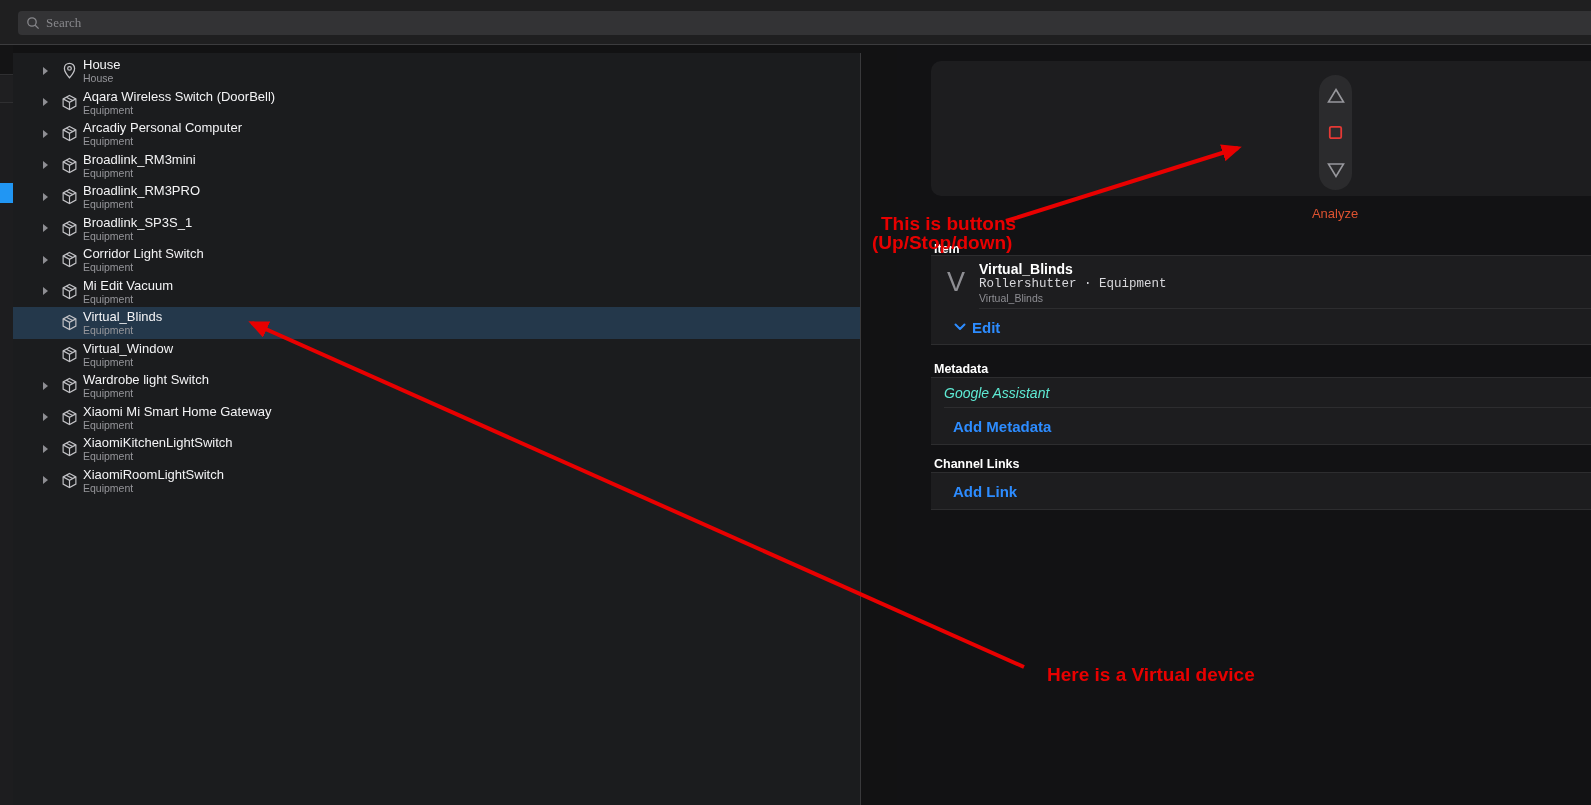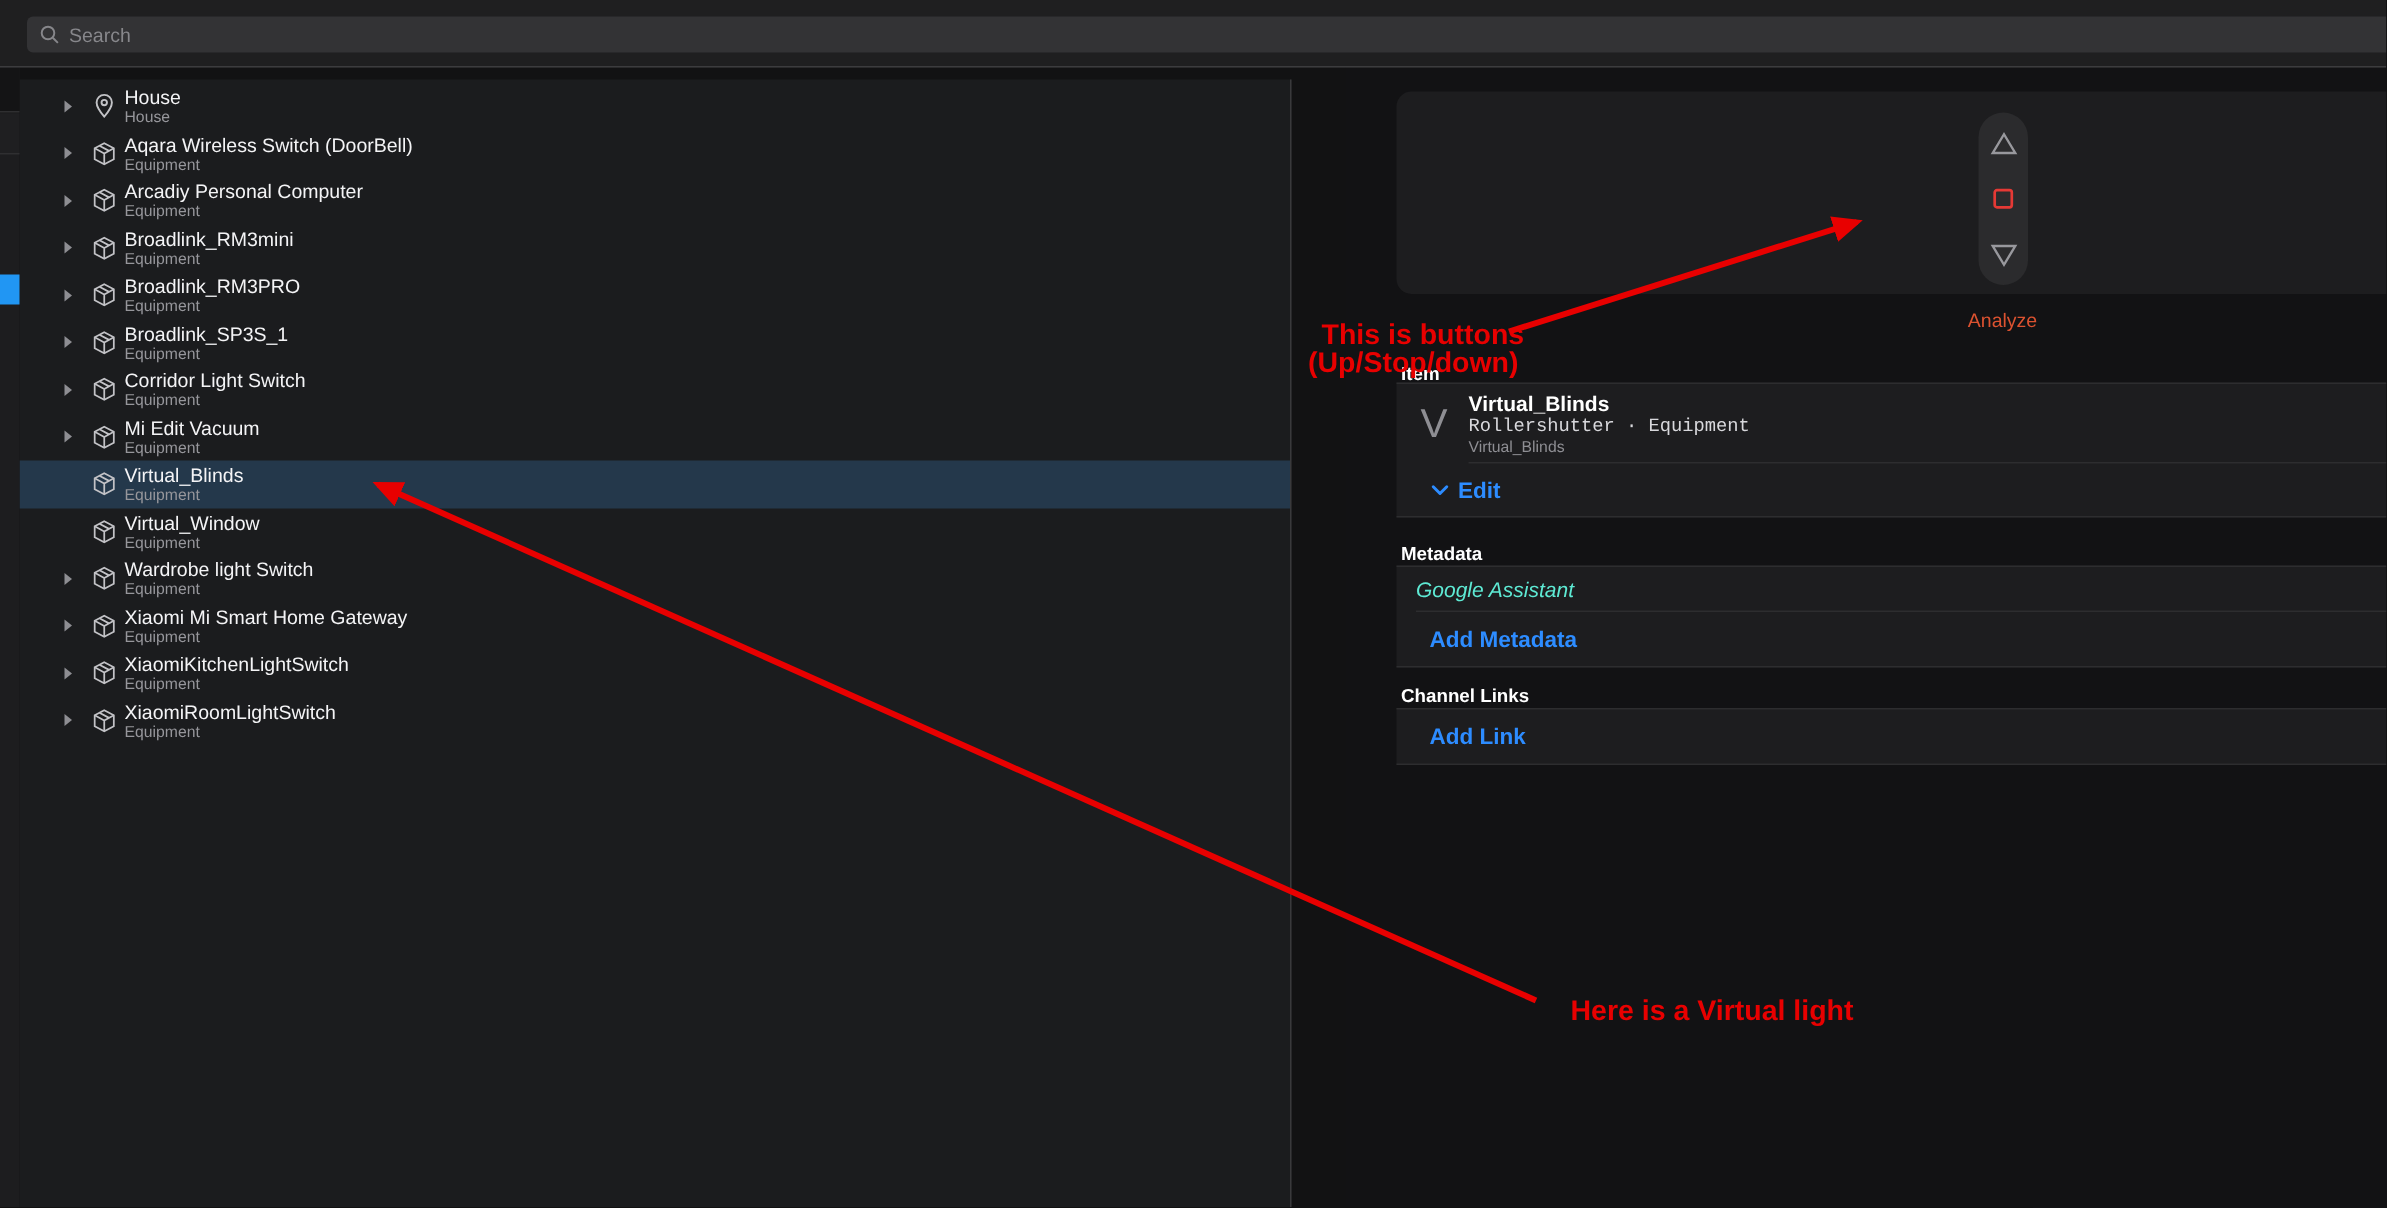--- a/index.html
+++ b/index.html
@@ -2,21 +2,21 @@
 <html><head>
 <meta charset="utf-8">
 <style>
   * { margin:0; padding:0; box-sizing:border-box; }
   html,body { width:1591px; height:805px; overflow:hidden; background:#121213;
               font-family:"Liberation Sans", sans-serif; }
   .page { position:relative; width:1591px; height:805px; background:#121213; overflow:hidden; }
 
   
   .topbar { position:absolute; left:0; top:0; width:1591px; height:45px;
-            background:#1f1f20; border-bottom:1px solid #3c3c3e; z-index:3; }
+            background:#1f1f20; border-bottom:1px solid #3c3c3e; z-index:3;font-family:Liberation Serif, serif; }
   .searchbox { position:absolute; left:18px; top:11px; width:1573px; height:24px;
                background:#333335; border-radius:4px 0 0 4px; display:flex; align-items:center; }
   .searchbox svg { margin-left:8px; flex:0 0 auto; }
   .searchbox input { background:transparent; border:none; outline:none; color:#a5a5a9;
                      font-size:13px; margin-left:6px; width:400px; font-family:inherit; }
   .searchbox input::placeholder { color:#87878b; opacity:1; }
 
   
   .leftrail { position:absolute; left:0; top:45px; width:13px; height:760px; background:#1d1d1f; z-index:2; }
   .leftrail .seg1 { position:absolute; left:0; top:0; width:13px; height:30px; background:#141415; border-bottom:1px solid #2f2f31; }
@@ -373,16 +373,16 @@
       <defs>
         <marker id="arrowhead" markerWidth="5" markerHeight="4.4" refX="4" refY="2.2" orient="auto">
           <polygon points="0,0 5,2.2 0,4.4" fill="#e80000"></polygon>
         </marker>
       </defs>
       <line x1="1006" y1="221" x2="1238" y2="148" stroke="#e80000" stroke-width="4" marker-end="url(#arrowhead)"></line>
       <line x1="1024" y1="667" x2="252" y2="323" stroke="#e80000" stroke-width="4" marker-end="url(#arrowhead)"></line>
     </svg>
     <div class="anno-text" style="left:881px; top:213px;">This is buttons</div>
     <div class="anno-text" style="left:872px; top:232px;">(Up/Stop/down)</div>
-    <div class="anno-text" style="left:1047px; top:664px;">Here is a Virtual light</div>
+    <div class="anno-text" style="left:1047px; top:664px;">Here is a Virtual device</div>
   </div>
 
 </div>
 
 </body></html>

